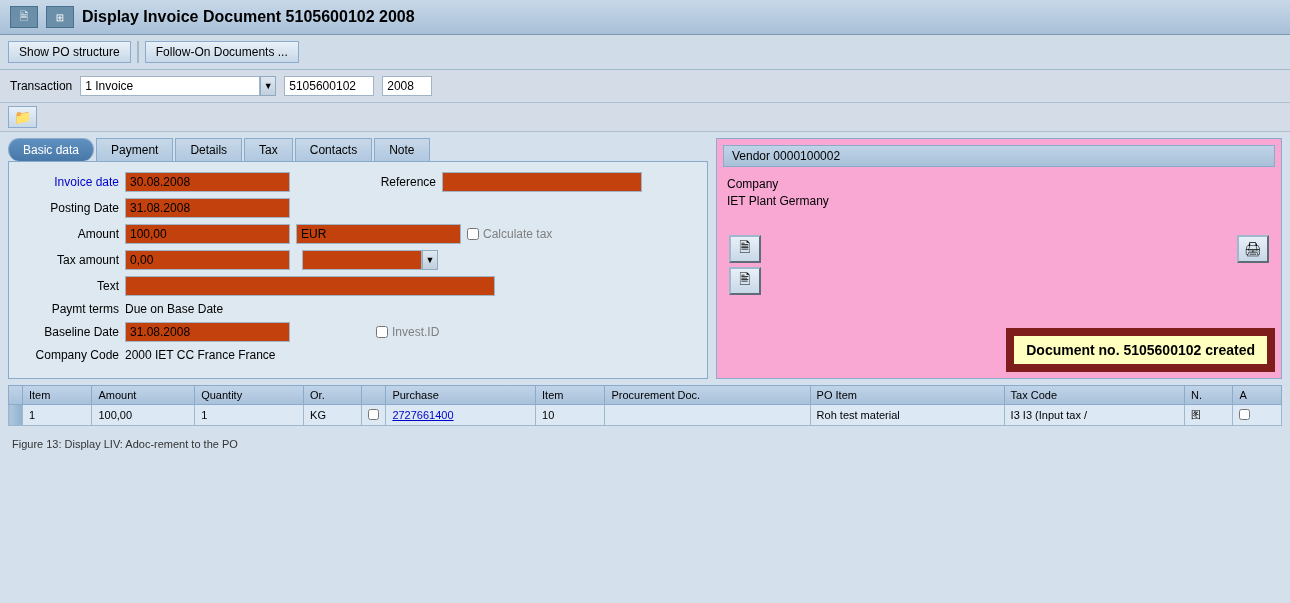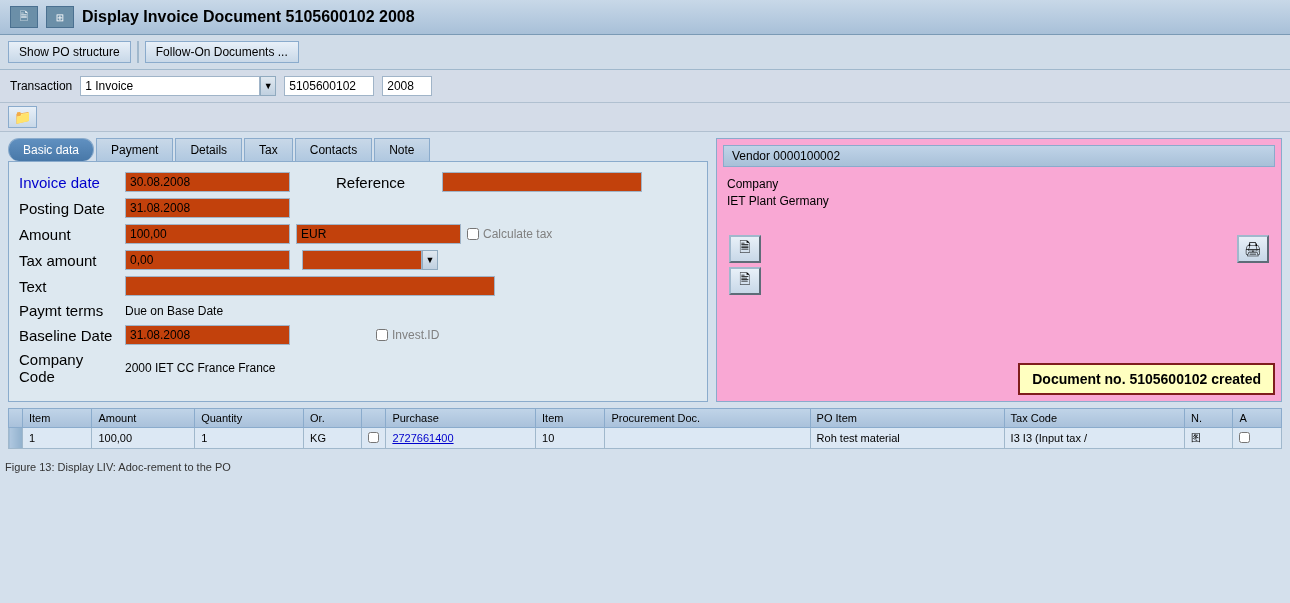--- a/index.html
+++ b/index.html
@@ -111,21 +111,21 @@
       padding: 10px;
       flex: 1;
     }
 
     .form-row {
       display: flex; align-items: center;
       margin-bottom: 6px;
       gap: 6px;
     }
     .form-label {
-      width: 100px; color: #0000cc; font-size: 15px;
+      width: 100px; color: #0000cc; font-size: 12px; text-align: right;
     }
     .form-label.black { color: #000; }
     .form-value-text { color: #000; font-size: 12px; }
     .form-input {
       border: 1px solid #a0b4c8;
       background: #c2410c;
       padding: 2px 4px;
       font-size: 12px;
       min-width: 100px;
     }
@@ -171,21 +171,21 @@
       display: flex; align-items: center; justify-content: center;
       cursor: pointer;
       font-size: 14px;
     }
 
     
     .doc-created-msg {
       position: absolute;
       bottom: 6px; right: 6px;
       background: #ffffc0;
-      border: 2px solid #7f1d1d;
+      border: 8px solid #7f1d1d;
       padding: 6px 12px;
       font-size: 14px;
       font-weight: bold;
       color: #000;
       white-space: nowrap;
     }
 
     
     .table-section {
       padding: 0 8px 8px;
@@ -216,21 +216,21 @@
     }
     .link-text { color: #0000cc; text-decoration: underline; cursor: pointer; }
 
     .row-selector {
       width: 10px;
       background: linear-gradient(to right, #c8d8e8, #a8c0d8);
       border-right: 1px solid #8aabcc;
     }
     .figure-caption {
       font-size: 11px; color: #333;
-      padding: 4px 5px;
+      padding: 4px 12px;
     }
   </style>
 </head>
 <body>
 
 <div class="title-bar">
   <div class="title-icon">
     <span style="font-size:11px;">🗎</span>
   </div>
   <div class="title-icon">

